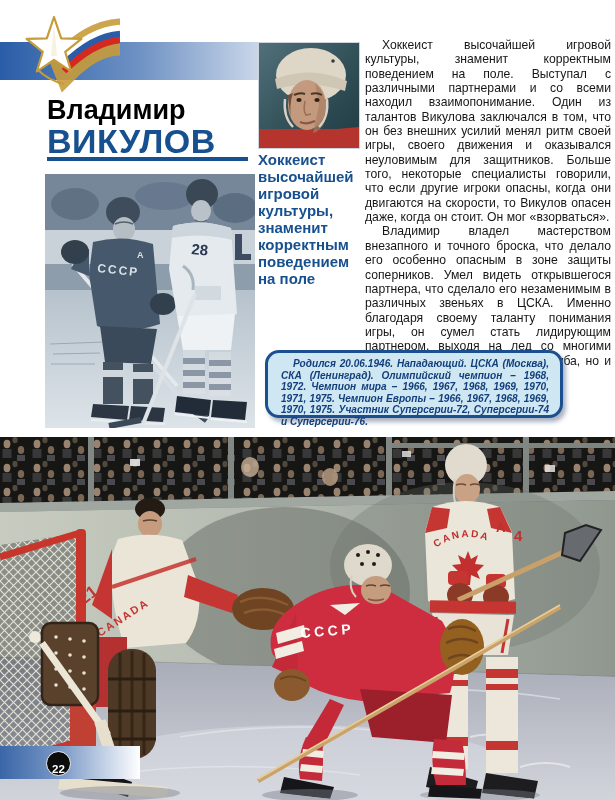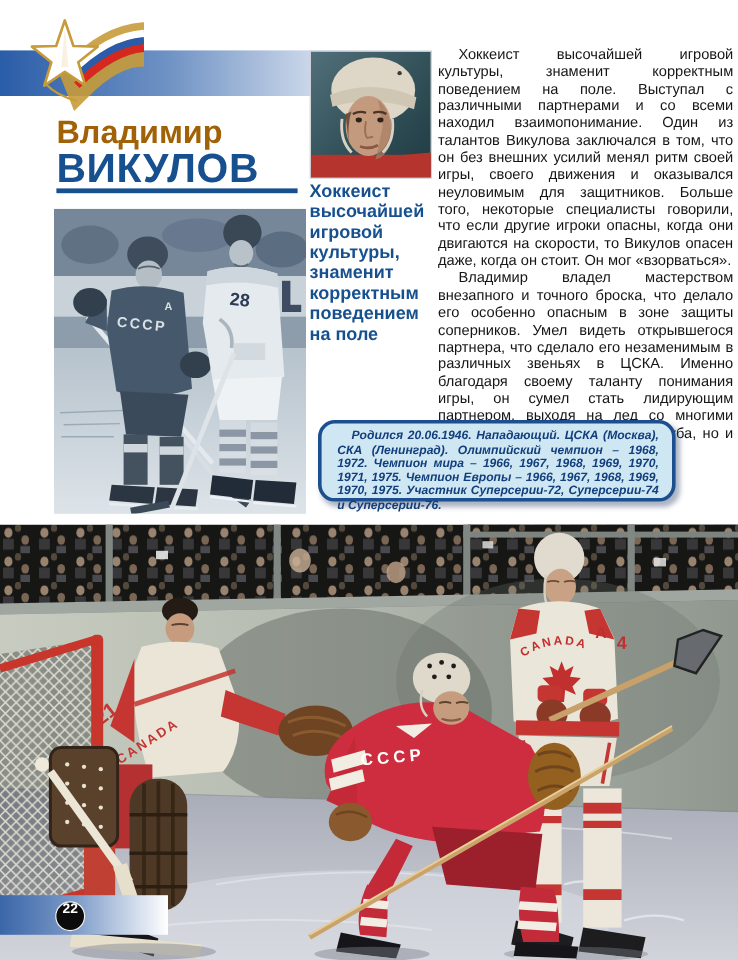--- a/index.html
+++ b/index.html
@@ -4,21 +4,21 @@
 <style>
   html,body{margin:0;padding:0;}
   body{width:615px;height:800px;background:#fff;font-family:"Liberation Sans",sans-serif;}
   .page{position:relative;width:615px;height:800px;background:#ffffff;overflow:hidden;}
 
   .top-band{position:absolute;left:0;top:42px;width:350px;height:38px;
     background:linear-gradient(to right,#2a5da8 0%,#6f92c4 40%,#cdd9ea 75%,#ffffff 100%);}
   .logo{position:absolute;left:18px;top:4px;width:102px;height:90px;z-index:3;}
 
   .title-block{position:absolute;left:47px;top:96px;width:210px;z-index:2;}
-  .title-first{font-size:27px;font-weight:bold;color:#a16207;line-height:1.04;letter-spacing:0;}
+  .title-first{font-size:27px;font-weight:bold;color:#000000;line-height:1.04;letter-spacing:0;}
   .title-last{font-size:34px;font-weight:bold;color:#17508f;line-height:1.04;letter-spacing:.5px;}
   .title-rule{position:absolute;left:47px;top:157px;width:201px;height:4px;background:#17508f;}
 
   .portrait{position:absolute;left:258px;top:42px;width:100px;height:105px;border:1px solid #cfd4da;box-sizing:content-box;}
   .subtitle{position:absolute;left:258px;top:151px;width:104px;font-size:15px;font-weight:bold;
     color:#17508f;line-height:17px;}
 
   .bw-photo{position:absolute;left:45px;top:174px;width:210px;height:254px;}
 
   .article{position:absolute;left:365px;top:38px;width:246px;color:#161616;}
@@ -29,21 +29,21 @@
     box-shadow:3px 4px 4px rgba(35,55,95,.38);padding:5px 11px 4px 13px;z-index:2;}
   .fact-box p{margin:0;font-size:10.1px;line-height:11.5px;font-style:italic;font-weight:bold;
     color:#123f7c;text-align:justify;text-indent:12px;}
 
   .main-photo{position:absolute;left:0;top:437px;width:615px;height:363px;}
 
   .page-band{position:absolute;left:0;top:746px;width:140px;height:33px;z-index:5;
     background:linear-gradient(to right,#3a66a8 0%,#7d9bc8 45%,#ffffff 100%);}
   .page-badge{position:absolute;left:46px;top:751px;width:23px;height:23px;z-index:6;
     background:#0c0c0c;border:1.5px solid #f2f2f2;border-radius:50%;
-    color:#fff;font-size:11.5px;font-weight:bold;display:flex;align-items:flex-start;justify-content:center;}
+    color:#fff;font-size:11.5px;font-weight:bold;display:flex;align-items:flex-end;justify-content:center;}
 </style>
 </head>
 <body>
 
 <div class="page">
 
   <div class="top-band"></div>
 
   <svg class="logo" viewBox="0 0 102 90">
     <path d="M44,58 Q72,28 102,26 L102,40 Q76,40 48,68 Z" fill="none" stroke="#c69b3a" stroke-width="23" stroke-linecap="round" opacity=".9"></path>

